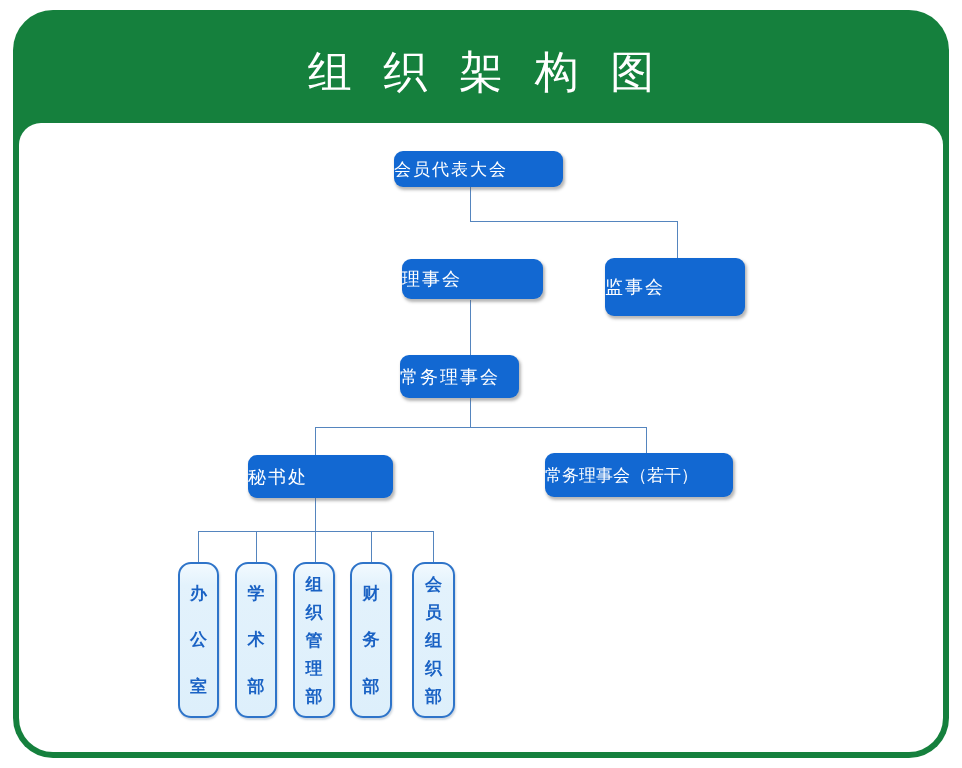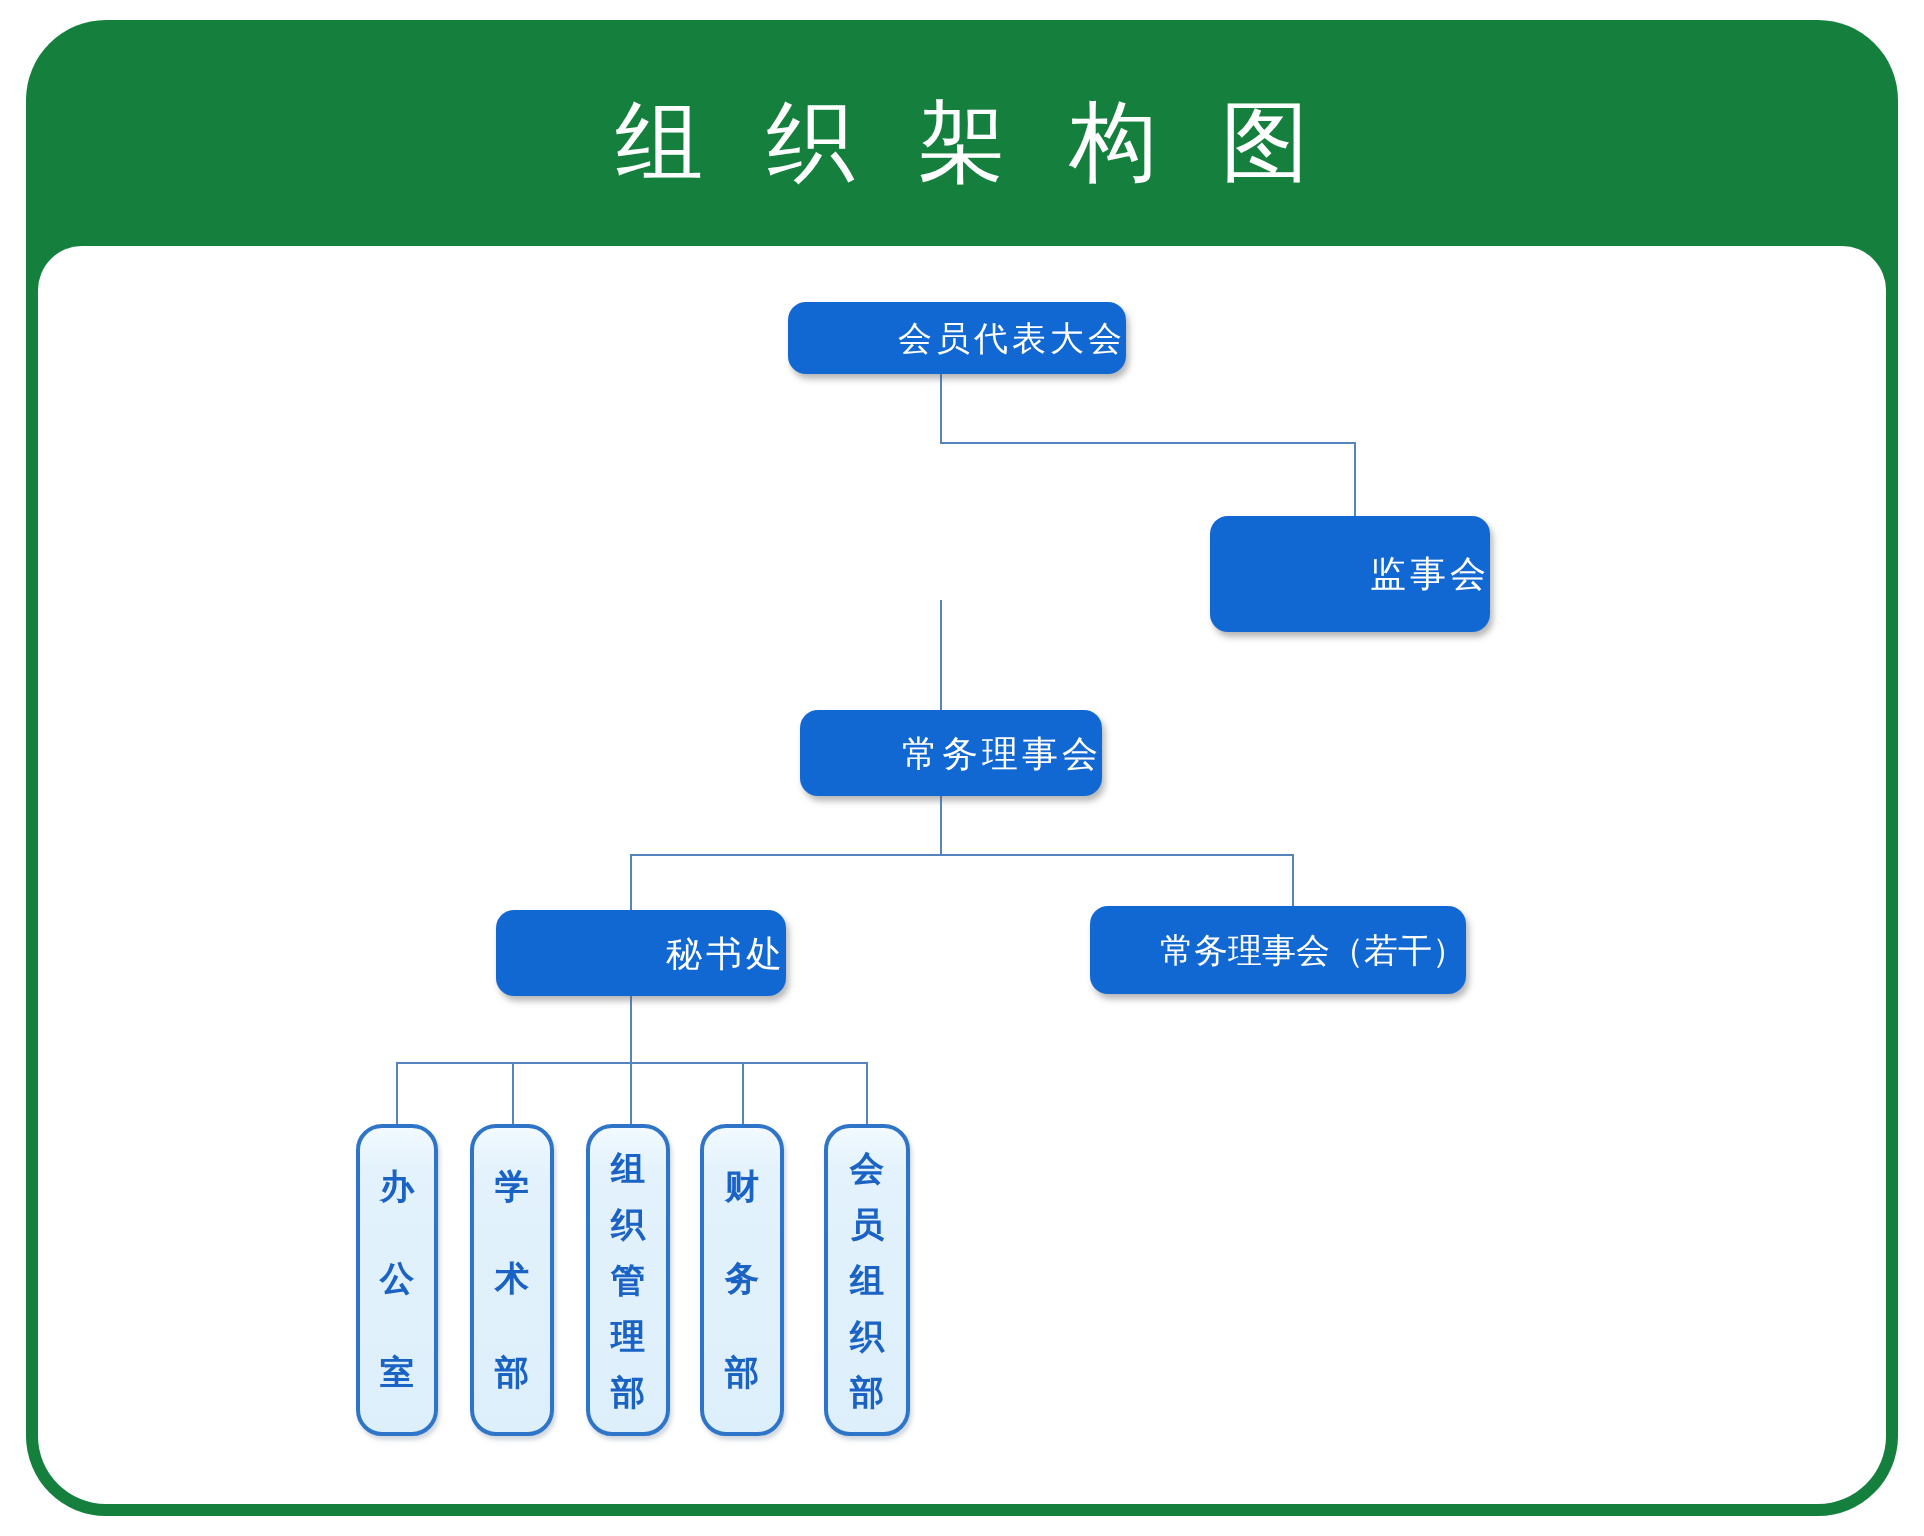--- a/index.html
+++ b/index.html
@@ -28,21 +28,21 @@
     font-size:44px;
     font-weight:400;
     letter-spacing:0.72em;
     padding-left:0.72em;
     line-height:52px;
     white-space:nowrap;
   }
   .chart-layer { position:absolute; left:0; top:0; width:962px; height:768px; }
   .node {
     position:absolute;
-    display:flex; align-items:center; justify-content:flex-end;
+    display:flex; align-items:center; justify-content:flex-start;
     background:#1268D2;
     color:#ffffff;
     border-radius:9px;
     font-size:18px;
     letter-spacing:2px;
     box-shadow:1.5px 2.5px 3px rgba(96,96,96,0.45);
     white-space:nowrap;
   }
   .vnode {
     position:absolute;
@@ -86,25 +86,28 @@
   <div class="hline" style="left:198px;top:531px;width:235px"></div>
   <div class="vline" style="left:198px;top:531px;height:31px"></div>
   <div class="vline" style="left:256px;top:531px;height:31px"></div>
   <div class="vline" style="left:371px;top:531px;height:31px"></div>
   <div class="vline" style="left:433px;top:531px;height:31px"></div>
 
   <div class="node" style="left:394px;top:151px;width:169px;height:36px;font-size:17px">
     <span>会员代表大会</span>
   </div>
 
+  <div class="node" style="left:402px;top:259px;width:141px;height:40px">
+    <span>理事会</span>
+  </div>
   <div class="node" style="left:605px;top:258px;width:140px;height:58px">
     <span>监事会</span>
   </div>
 
-  <div class="node" style="left:400px;top:355px;width:151px;height:43px">
+  <div class="node" style="left:400px;top:355px;width:119px;height:43px">
     <span>常务理事会</span>
   </div>
 
   <div class="node" style="left:248px;top:455px;width:145px;height:43px">
     <span>秘书处</span>
   </div>
   <div class="node" style="left:545px;top:453px;width:188px;height:44px;font-size:17px;letter-spacing:0">
     <span>常务理事会（若干）</span>
   </div>
 

